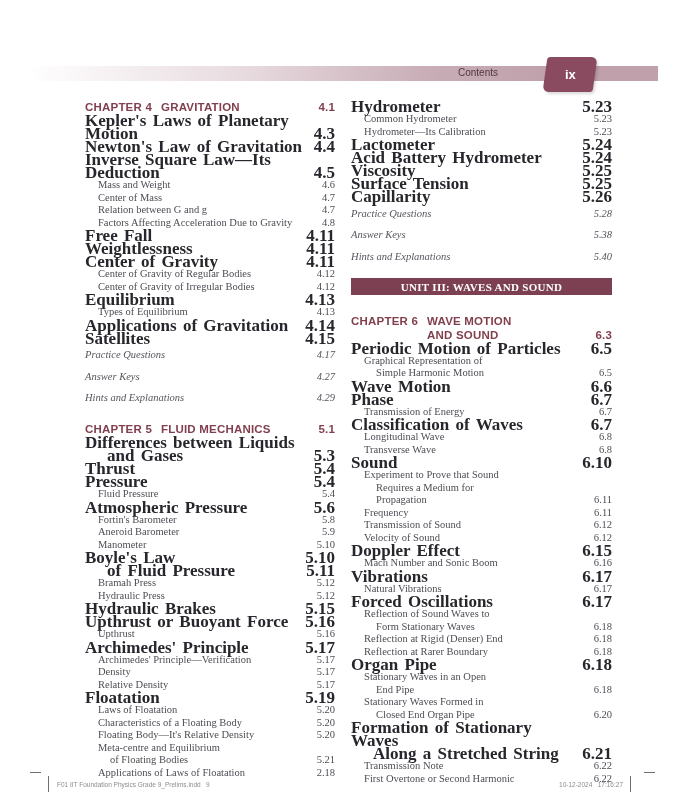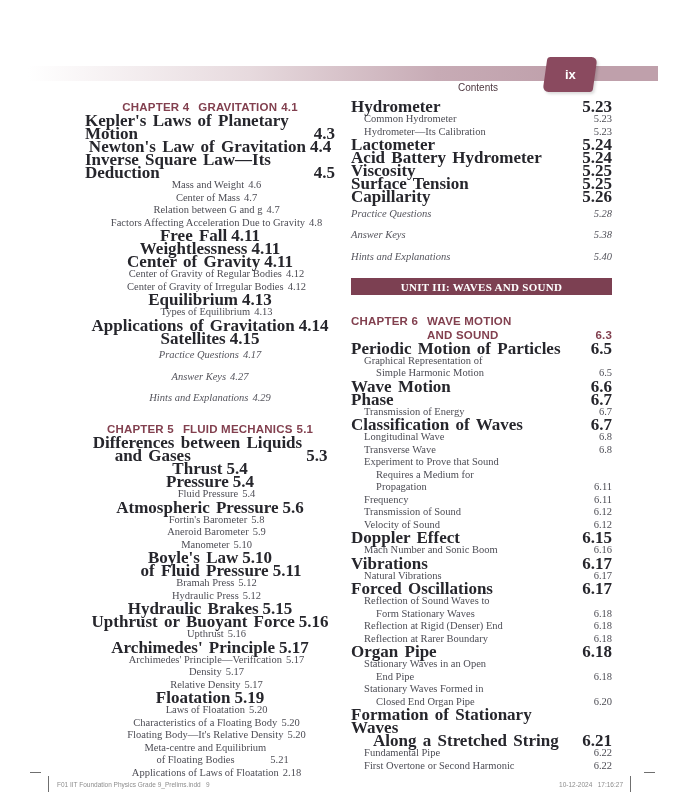--- a/index.html
+++ b/index.html
@@ -2,33 +2,33 @@
 <html style="--accent: #82404f; --banner: #7c4052; --bar: #bfa0ab; --tab: #8a4a5f;"><head>
 <meta charset="utf-8">
 <style>
   html,body{margin:0;padding:0;background:#ffffff;}
   .page{position:relative;width:683px;height:800px;background:#ffffff;overflow:hidden;
         font-family:"Liberation Serif",serif;}
 
   
   .header-bar{position:absolute;left:28px;top:66px;width:630px;height:15px;
       background:linear-gradient(to right,#ffffff 0%,#e7dade 35%,#c7abb5 65%,var(--bar,#bfa0ab) 85%);}
-  .contents-label{position:absolute;right:160px;top:16px;
+  .contents-label{position:absolute;right:160px;top:1px;
       font-family:"Liberation Sans",sans-serif;font-size:10px;color:#4e3840;}
   .page-tab{position:absolute;right:88px;top:57px;width:50px;height:35px;
       background:var(--tab,#8a4a5f);transform:skewX(-8deg);border-radius:3px 6px 3px 6px;
       display:flex;align-items:center;justify-content:center;
       box-shadow:2px 2px 3px rgba(0,0,0,0.15);}
   .page-tab span{transform:skewX(8deg);color:#fff;font-family:"Liberation Sans",sans-serif;
       font-weight:bold;font-size:13px;}
 
   
   .columns{position:absolute;top:100px;left:85px;width:527px;display:flex;}
   .col{display:flex;flex-direction:column;}
-  .col-left{width:253px;margin-right:16px;align-items:center;}
+  .col-left{width:253px;margin-right:16px;}
   .col-right{width:264px;}
 
   .entry{display:flex;align-items:flex-end;}
   .etext{flex:1;min-width:0;}
   .page-ref{flex:none;padding-left:4px;}
 
   .h1{font-weight:bold;font-size:17px;line-height:13px;color:#26262c;word-spacing:2px;}
   .h1 .cont{padding-left:22px;}
   .h2{font-size:10.5px;line-height:12.5px;color:#4d4d55;}
   .h2 .etext{padding-left:13px;}
@@ -464,20 +464,26 @@
             <div class="line">Longitudinal Wave</div>
           </div>
           <span class="page-ref">6.8</span>
         </div>
         <div class="entry h2">
           <div class="etext">
             <div class="line">Transverse Wave</div>
           </div>
           <span class="page-ref">6.8</span>
         </div>
+        <div class="entry h1">
+          <div class="etext">
+            <div class="line">Sound</div>
+          </div>
+          <span class="page-ref">6.10</span>
+        </div>
         <div class="entry h2">
           <div class="etext">
             <div class="line">Experiment to Prove that Sound</div>
             <div class="line cont">Requires a Medium for</div>
             <div class="line cont">Propagation</div>
           </div>
           <span class="page-ref">6.11</span>
         </div>
         <div class="entry h2">
           <div class="etext">
@@ -568,21 +574,21 @@
         </div>
         <div class="entry h1">
           <div class="etext">
             <div class="line">Formation of Stationary Waves</div>
             <div class="line cont">Along a Stretched String</div>
           </div>
           <span class="page-ref">6.21</span>
         </div>
         <div class="entry h2">
           <div class="etext">
-            <div class="line">Fundamental Pipe</div>
+            <div class="line">Transmission Note</div>
           </div>
           <span class="page-ref">6.22</span>
         </div>
         <div class="entry h2">
           <div class="etext">
             <div class="line">First Overtone or Second Harmonic</div>
           </div>
           <span class="page-ref">6.22</span>
         </div>
       </div>

